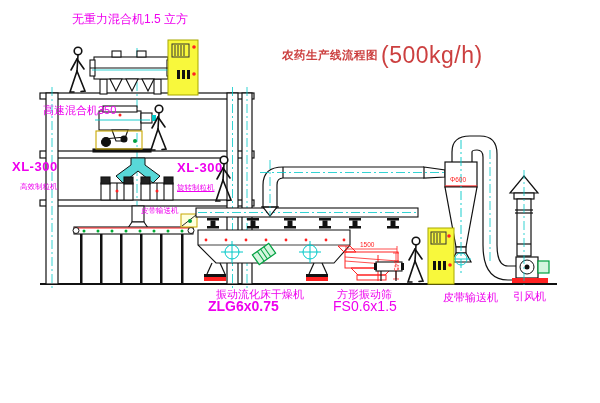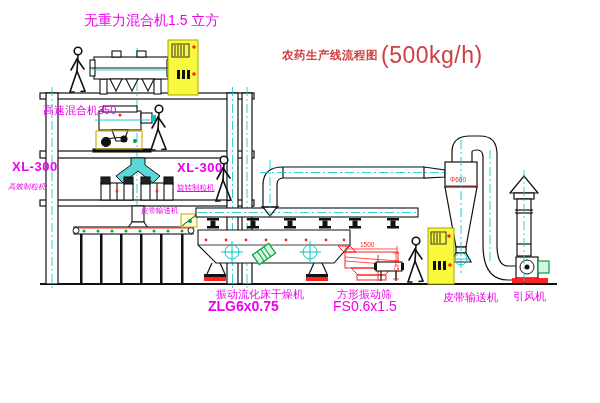--- a/index.html
+++ b/index.html
@@ -320,25 +320,25 @@
   <g>
         <use href="#person" transform="translate(404,236)"></use>
       </g>
 </svg>
 
 <div class="title">
   <span class="zh">农药生产线流程图</span>
   <span class="cap">(500kg/h)</span>
 </div>
 
-<div class="lbl med" style="left:84px;top:13px;font-size:14px;">无重力混合机1.5 立方</div>
+<div class="lbl med" style="left:72px;top:13px;font-size:12px;">无重力混合机1.5 立方</div>
 <div class="lbl med" style="left:43px;top:105px;">高速混合机350</div>
 
 <div class="lbl model-lg" style="left:12px;top:160px;">XL-300</div>
-<div class="lbl small" style="left:8px;top:183px;font-style:italic;">高效制粒机</div>
+<div class="lbl small" style="left:20px;top:183px;">高效制粒机</div>
 
 <div class="lbl model-lg" style="left:177px;top:161px;">XL-300</div>
 <div class="lbl small" style="left:177px;top:184px;text-decoration:underline;">旋转制粒机</div>
 
 <div class="lbl small" style="left:141px;top:207px;">皮带输送机</div>
 
 <div class="lbl med" style="left:216px;top:289px;">振动流化床干燥机</div>
 <div class="lbl model-md" style="left:208px;top:299px;font-weight:bold;">ZLG6x0.75</div>
 
 <div class="lbl med" style="left:337px;top:289px;text-align:right;">方形振动筛</div>

